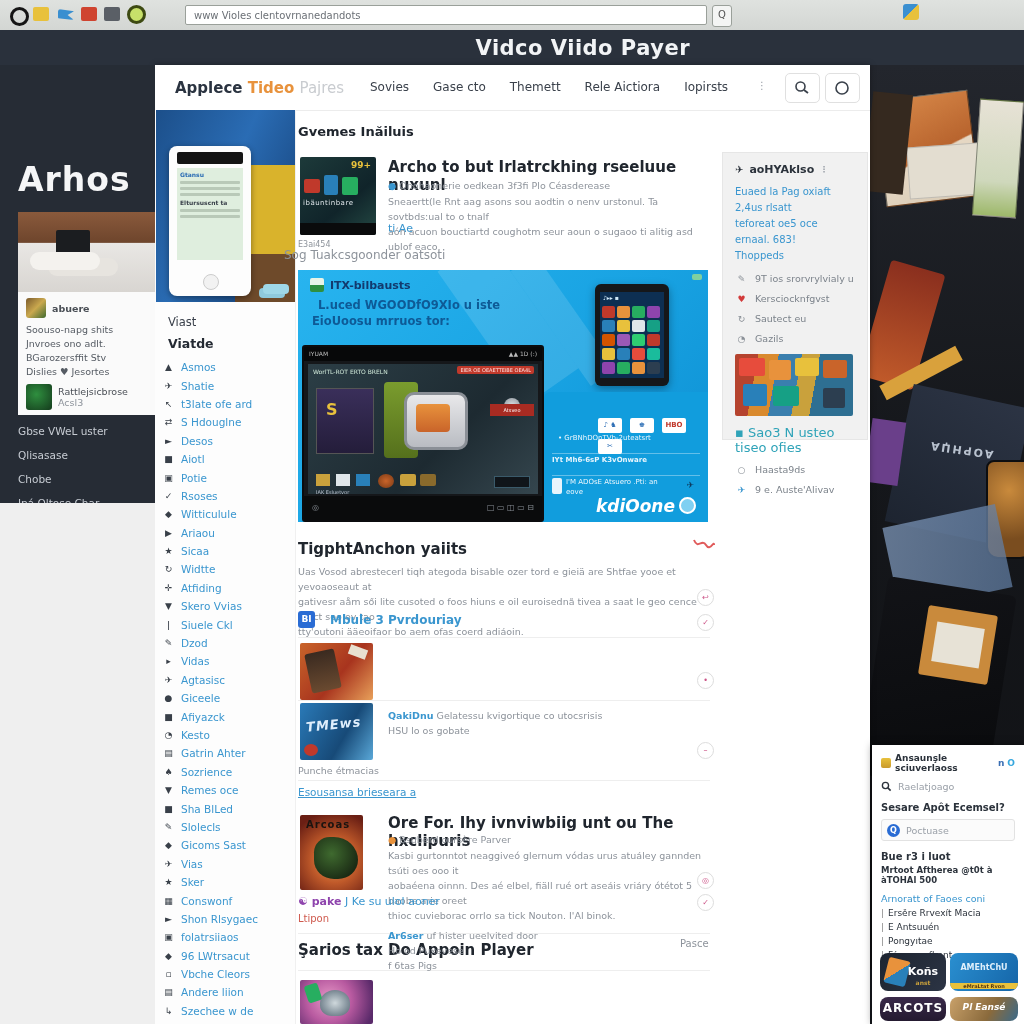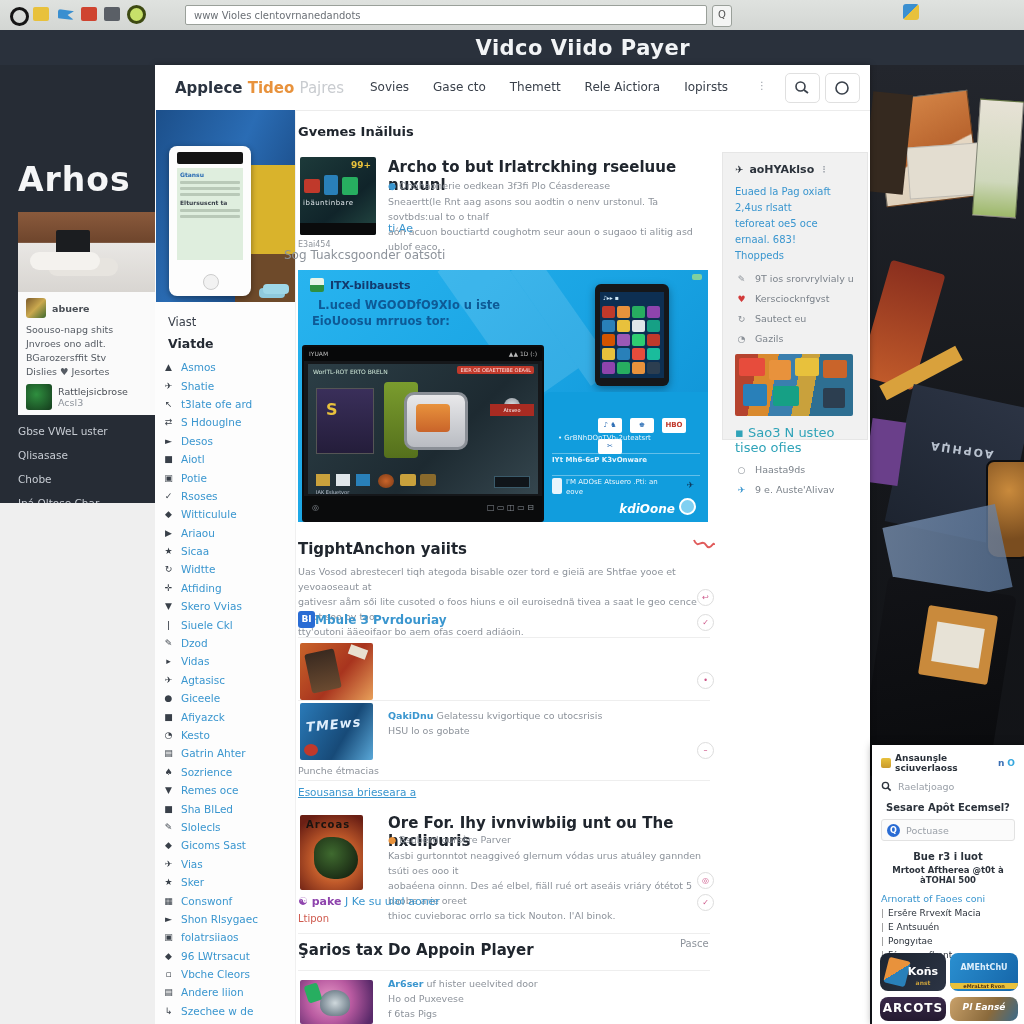--- a/index.html
+++ b/index.html
@@ -84,21 +84,21 @@
   .player{position:absolute;left:4px;top:75px;width:238px;height:173px;background:#15171a;border:2px solid #0b0c0e;border-radius:3px;}
   .player .tbar{position:absolute;left:0;top:0;right:0;height:14px;background:#070809;color:#bbb;font-size:6px;line-height:14px;padding:0 5px;display:flex;justify-content:space-between;}
   .player .inner{position:absolute;left:4px;top:17px;right:4px;bottom:26px;background:linear-gradient(135deg,#2c3e46,#1d2a31 60%,#35464e);overflow:hidden;}
   .player .cbar{position:absolute;left:0;bottom:0;right:0;height:24px;background:#0a0b0c;color:#8a9097;font-size:8px;line-height:24px;padding:0 8px;display:flex;justify-content:space-between;}
   .tablet{position:absolute;left:297px;top:14px;width:74px;height:102px;background:#15171a;border-radius:6px;box-shadow:0 3px 8px rgba(0,0,10,.35);}
   .tablet .tscr{position:absolute;left:5px;top:8px;right:5px;bottom:8px;background:#0d2f52;overflow:hidden;}
   .cell{position:absolute;width:13px;height:12px;border-radius:2px;}
   .bpanel{position:absolute;left:246px;top:122px;right:0;bottom:0;background:#119ddd;border-top-left-radius:6px;}
   .bpanel .wtext{color:#eaf6fd;font-size:7px;}
   .bpanel .div{height:1px;background:rgba(255,255,255,.35);margin:5px 0;}
-  .blogo{position:absolute;right:12px;bottom:6px;color:#fff;font-size:12px;font-weight:bold;font-style:italic;}
+  .blogo{position:absolute;right:12px;bottom:6px;color:#fff;font-size:17px;font-weight:bold;font-style:italic;}
   .blogo .cir{display:inline-block;width:13px;height:13px;border-radius:50%;background:#7fd0f2;border:2px solid #fff;vertical-align:-2px;margin-left:4px;}
 
   
   .rsb{left:722px;top:152px;width:146px;height:288px;background:#f1f1f1;border:1px solid #e6e6e6;box-sizing:border-box;padding:10px 12px;}
   .rsb .hd{font-size:11px;font-weight:bold;color:#2b323b;display:flex;align-items:center;gap:6px;}
   .rsb .bl{font-size:10px;color:#3a96cf;line-height:16px;margin-top:8px;}
   .rsb .row{display:flex;align-items:center;gap:7px;font-size:9.5px;color:#7c838b;margin-top:9px;}
   .rsb .row .ic{width:13px;text-align:center;font-size:9px;color:#8a9097;}
   .rsb .row .ic.red{color:#d23b3b;} .rsb .row .ic.blue{color:#3a96cf;}
   .gameimg{width:118px;height:62px;margin-top:10px;border-radius:2px;position:relative;overflow:hidden;
@@ -109,21 +109,21 @@
   
   .photo{left:868px;top:65px;width:156px;height:959px;background:linear-gradient(#23262d,#15171b 40%,#101114);overflow:hidden;}
   .ph{position:absolute;}
 
   
   .wpanel{left:872px;top:745px;width:152px;height:279px;background:#fff;box-shadow:0 0 8px rgba(0,0,0,.4);padding:8px 9px;box-sizing:border-box;}
   .wpanel .hd{font-size:9px;font-weight:bold;color:#2b323b;display:flex;align-items:center;gap:4px;}
   .soc{margin-left:auto;display:flex;gap:3px;font-size:9px;}
   .soc .f{color:#3a6fb4;font-weight:bold;} .soc .t{color:#35a7de;font-weight:bold;}
   .srow{display:flex;align-items:center;gap:6px;font-size:9.5px;color:#9aa0a8;margin-top:8px;}
-  .wbold{font-size:10px;font-weight:bold;color:#2b323b;margin-top:10px;text-align:center;}
+  .wbold{font-size:10px;font-weight:bold;color:#2b323b;margin-top:10px;}
   .winput{margin-top:6px;height:20px;border:1px solid #e2e2e2;border-radius:3px;display:flex;align-items:center;gap:6px;padding:0 5px;font-size:9.5px;color:#9aa0a8;background:#fbfbfb;}
   .qic{width:13px;height:13px;border-radius:50%;background:#2a6cd4;color:#fff;font-size:8px;font-weight:bold;text-align:center;line-height:13px;}
   .wlist{font-size:9px;color:#2b323b;margin-top:4px;}
   .wlist div{margin-top:4px;} .wlist .bar{color:#888;margin-right:4px;}
   .wlink{font-size:9.5px;color:#3a96cf;margin-top:8px;cursor:pointer;}
   .bnr{position:absolute;height:38px;border-radius:8px;overflow:hidden;color:#fff;}
   .bnr .t{position:absolute;width:100%;text-align:center;font-weight:bold;}
 </style>
 </head>
 <body>
@@ -535,21 +535,21 @@
     <path d="M2 4 C6 14, 10 2, 14 9 S22 4, 22 9" fill="none" stroke="#e05a5a" stroke-width="2"></path>
   </svg>
   <div class="abs body" style="left:298px;top:564px;width:400px;">
     <span>Uas Vosod abrestecerl tiqh ategoda bisable ozer tord e gieiä are Shtfae yooe et yevoaoseaut at</span><br>
     <span>gativesr aåm sői lite cusoted o foos hiuns e oil euroisednã tivea a saat le geo cence toect soo ov tao</span><br>
     <span>tty'outoni ääeoifaor bo aem ofas coerd adiáoin.</span>
   </div>
   <div class="gic" style="top:589px;">↩</div>
   <div class="gic" style="top:614px;">✓</div>
 
-  <div class="abs" style="left:298px;top:611px;display:flex;align-items:center;gap:0;">
+  <div class="abs" style="left:298px;top:611px;display:flex;align-items:center;gap:15px;">
     <span style="width:17px;height:17px;background:#2a6cd4;color:#fff;font-size:9px;font-weight:bold;text-align:center;line-height:17px;border-radius:3px;">BI</span>
     <span style="font-size:12px;color:#3a96cf;font-weight:bold;">Mbule 3 Pvrdouriay</span>
   </div>
   <div class="hr" style="top:637px;"></div>
 
   <div class="thumb" style="top:643px;width:73px;height:57px;background:linear-gradient(130deg,#c9642a,#a8341e 55%,#e8a05a);">
     <span style="position:absolute;left:8px;top:8px;width:30px;height:40px;background:linear-gradient(#3a2a20,#6a4a30);transform:rotate(-12deg);border-radius:3px;"></span>
     <span style="position:absolute;right:6px;top:4px;width:18px;height:10px;background:#e8e0d0;transform:rotate(20deg);"></span>
   </div>
   <div class="gic" style="top:672px;">•</div>
@@ -590,21 +590,21 @@
   <div class="hr" style="top:933px;"></div>
 
   <div class="abs h2" style="left:298px;top:941px;">Şarios tax Do Appoin Player</div>
   <div class="abs meta" style="left:680px;top:938px;font-size:10px;">Pasce</div>
   <div class="hr" style="top:970px;"></div>
 
   <div class="thumb" style="top:980px;width:73px;height:44px;background:radial-gradient(circle at 40% 45%,#e89ac8 0%,#b85aa0 45%,#5a2a6a 90%);">
     <span style="position:absolute;left:20px;top:10px;width:30px;height:26px;background:radial-gradient(#cfd8dc,#6a7a86 80%);border-radius:50% 50% 40% 40%;"></span>
     <span style="position:absolute;left:6px;top:4px;width:14px;height:18px;background:#27ae60;transform:rotate(-18deg);border-radius:3px;"></span>
   </div>
-  <div class="abs body" style="left:388px;top:928px;width:300px;margin-top:48px;">
+  <div class="abs body" style="left:388px;top:928px;width:300px;">
     <span class="bluelink" style="font-weight:bold;">Ar6ser</span>
     <span>uf hister ueelvited door</span><br><span>Ho od Puxevese</span><br><span>f 6tas Pigs</span>
   </div>
 
   <div class="abs rsb">
     <div class="hd">
         <span style="font-size:10px;">✈</span>
         <span>aoHYAklso</span>
         <span style="color:#9aa0a8;font-size:8px;">⋮</span>
       </div>

